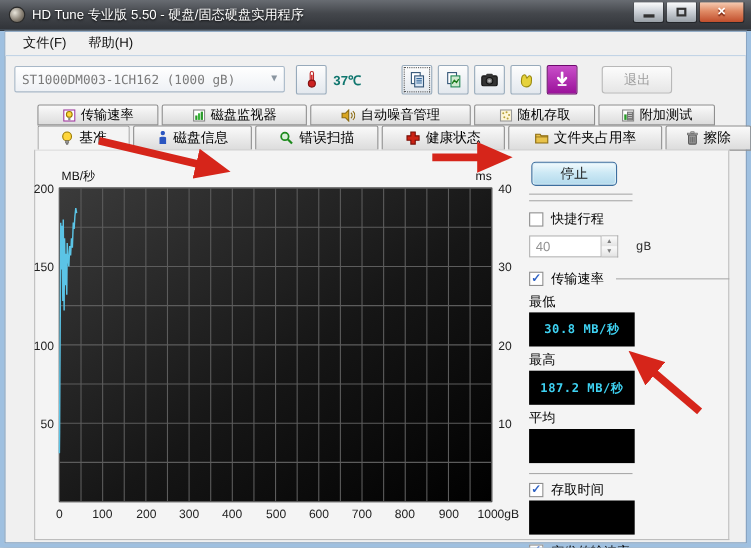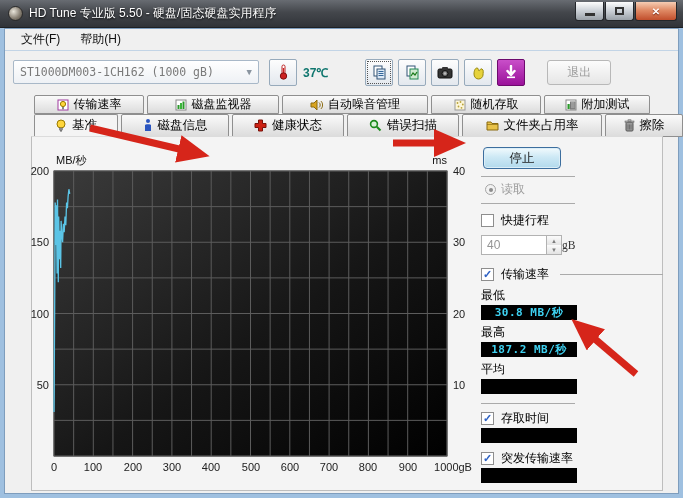--- a/index.html
+++ b/index.html
@@ -80,23 +80,23 @@
             display:flex;align-items:center;justify-content:center;
             font-size:11px;font-weight:bold;color:#2f62c4;line-height:1;}
   .check-row .flexline{flex:1;border-top:1px solid #aaa;margin:0 2px 0 4px;}
   .spin-row{display:flex;align-items:center;margin:6px 0 0 2px;}
   .spin-box{width:66px;height:20px;border:1px solid #b2b2b2;background:#fff;color:#949494;
             display:flex;align-items:center;padding-left:5px;font-size:12px;}
   .spin-arrows{width:15px;height:20px;border:1px solid #b2b2b2;border-left:none;
             display:flex;flex-direction:column;}
   .spin-arrows span{flex:1;display:flex;align-items:center;justify-content:center;
             font-size:6px;color:#7c7c7c;background:linear-gradient(#fbfbfb,#e3e3e3);}
-  .spin-unit{font-family:Liberation Serif, serif;font-size:11.5px;color:#333;text-align:center;}
+  .spin-unit{margin-left:16px;font-family:Liberation Mono, monospace;font-size:11.5px;color:#333;text-align:center;}
   .stat-label{margin:4px 0 0 2px;}
-  .stat-field{width:96px;height:15px;background:#000;margin:1px 0 0 2px;
+  .stat-field{width:96px;height:31px;background:#000;margin:1px 0 0 2px;
         display:flex;align-items:center;justify-content:center;
         font-family:"DejaVu Sans Mono",monospace;font-size:11px;font-weight:bold;
         color:#3ed2f2;letter-spacing:.5px;}
   
   .arrows{position:absolute;left:0;top:0;pointer-events:none;z-index:50;}
 </style>
 </head>
 <body>
 
 <div class="window">
@@ -234,30 +234,30 @@
       </div>
       <div class="tab" style="width:108px">
         <svg width="10" height="13" viewBox="0 0 10 13">
           <circle cx="5" cy="2" r="2" fill="#2a55c0"></circle>
           <path d="M2 6c0-1 6-1 6 0v6H2z" fill="#2a55c0"></path>
         </svg>
         <span>磁盘信息</span>
       </div>
       <div class="tab" style="width:112px">
         <svg width="13" height="13" viewBox="0 0 13 13">
-          <path d="M4.5 1h4v3.5H12v4H8.5V12h-4V8.5H1v-4h3.5z" fill="#cc2214" stroke="#7a1008"></path>
-        </svg>
-        <span>健康状态</span>
+          <circle cx="5" cy="5" r="3.4" fill="#d8f0d8" stroke="#1c8a1c" stroke-width="1.6"></circle>
+          <line x1="7.8" y1="7.8" x2="11.5" y2="11.5" stroke="#1c8a1c" stroke-width="2"></line>
+        </svg>
+        <span>错误扫描</span>
       </div>
       <div class="tab" style="width:112px">
         <svg width="13" height="13" viewBox="0 0 13 13">
-          <circle cx="5" cy="5" r="3.4" fill="#d8f0d8" stroke="#1c8a1c" stroke-width="1.6"></circle>
-          <line x1="7.8" y1="7.8" x2="11.5" y2="11.5" stroke="#1c8a1c" stroke-width="2"></line>
-        </svg>
-        <span>错误扫描</span>
+          <path d="M4.5 1h4v3.5H12v4H8.5V12h-4V8.5H1v-4h3.5z" fill="#cc2214" stroke="#7a1008"></path>
+        </svg>
+        <span>健康状态</span>
       </div>
       <div class="tab" style="width:140px">
         <svg width="13" height="11" viewBox="0 0 13 11">
           <path d="M1 2h4l1 1.5h6V10H1z" fill="#e8c24a" stroke="#8a6a10"></path>
           <path d="M1 4.5h11" stroke="#8a6a10" stroke-width=".7"></path>
         </svg>
         <span>文件夹占用率</span>
       </div>
       <div class="tab" style="width:78px">
         <svg width="11" height="13" viewBox="0 0 11 13">
@@ -335,24 +335,20 @@
       <text class="ax" x="339" y="322" text-anchor="middle">800</text>
       <text class="ax" x="379" y="322" text-anchor="middle">900</text>
       <text class="ax" x="424" y="322" text-anchor="middle">1000gB</text>
     </svg>
 
     <div class="side">
       <div class="stop-btn">
         <span>停止</span>
       </div>
       <hr class="sep">
-      <div class="radio-row">
-        <div class="radio sel"></div>
-        <span>读取</span>
-      </div>
       <hr class="sep" style="margin-top:5px">
       <div class="check-row">
         <div class="checkbox"></div>
         <span>快捷行程</span>
       </div>
       <div class="spin-row">
         <div class="spin-box">40</div>
         <div class="spin-arrows">
           <span>▲</span>
           <span>▼</span>

